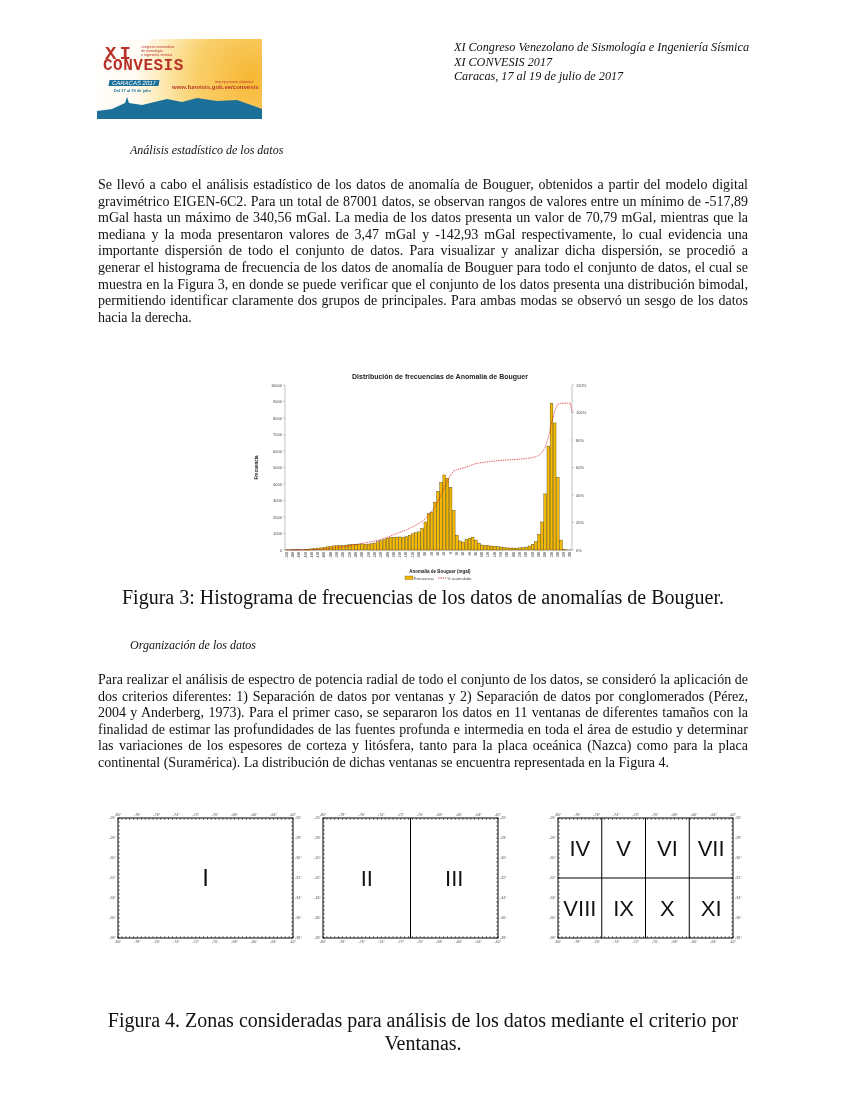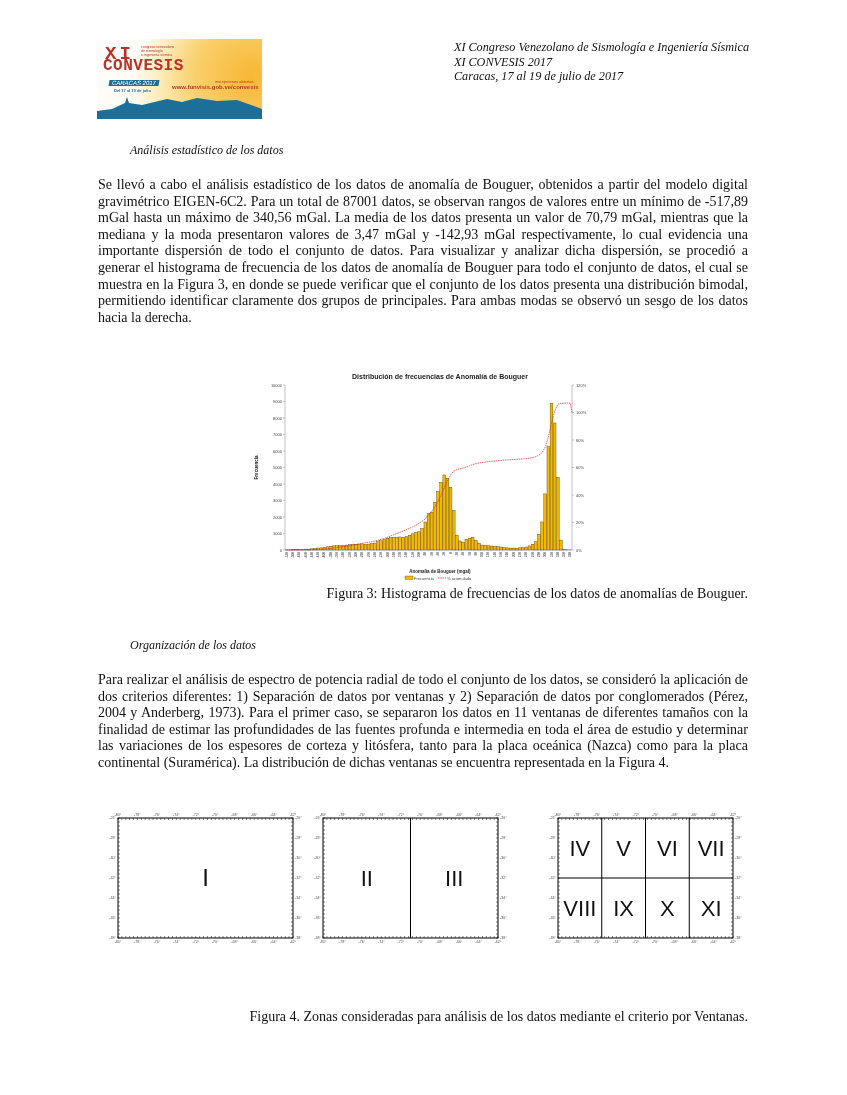--- a/index.html
+++ b/index.html
@@ -24,21 +24,21 @@
   .logo .url { position:absolute; left:75px; top:45px; font-family:"Liberation Sans",sans-serif; font-size:6px; font-weight:bold; color:#b83a2b; }
   .logo svg { position:absolute; left:0; bottom:0; }
 
   
   .hdr { right:98px; top:40px; text-align:left; font-style:italic; font-size:12.2px; line-height:14.5px; }
   .hdr .red { color:#e0262b; margin-top:13px; }
 
   
   .section-title { left:98px; font-style:italic; font-size:12px;margin-left:32px; }
   .para { left:98px; width:650px; font-size:14px; line-height:16.6px; text-align:justify; }
-  .caption { font-size:14px; text-align:right; }
+  .caption { font-size:20px; text-align:center; }
 
   
   .chart { left:248px; top:366px; width:340px; height:218px; }
   .chart svg text { font-family:"Liberation Sans","DejaVu Sans",sans-serif; }
 
   
   .winfig svg text { font-family:"Liberation Sans","DejaVu Sans",sans-serif; }
 </style>
 </head>
 <body>

